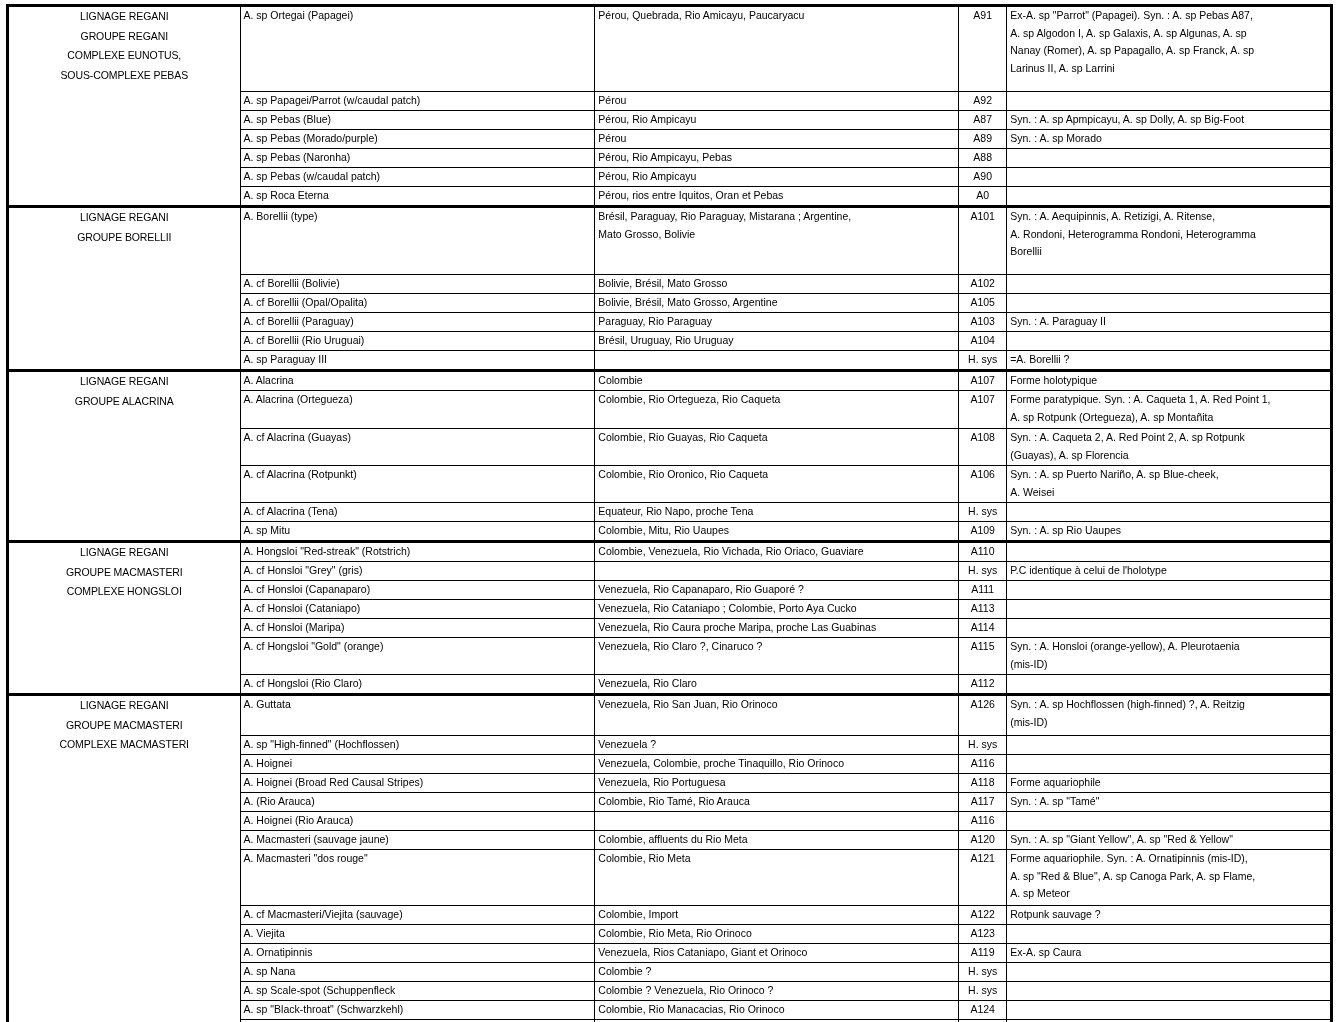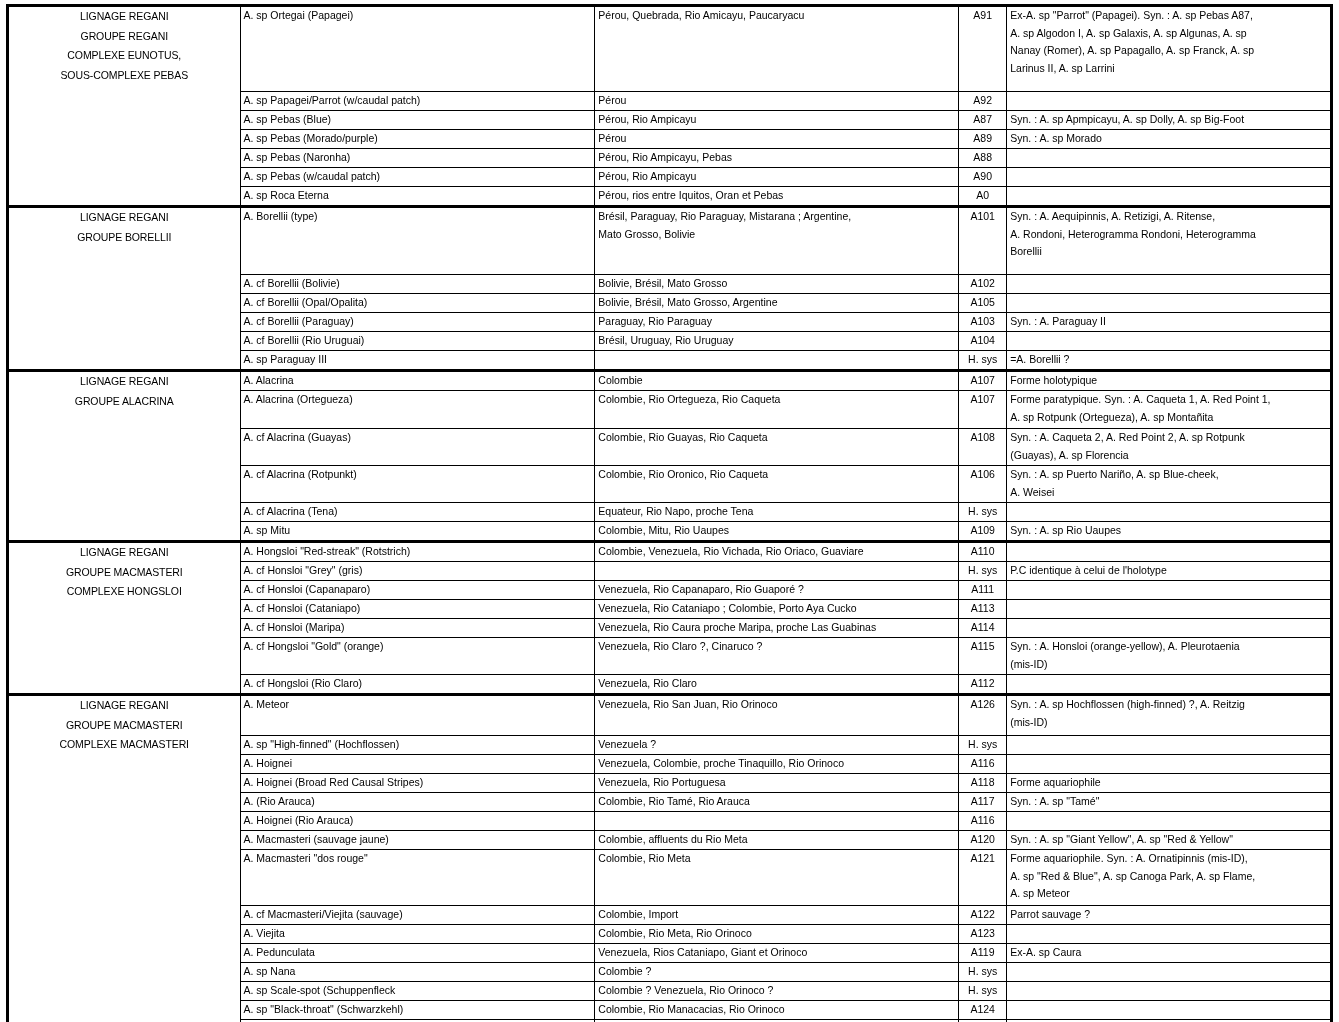--- a/index.html
+++ b/index.html
@@ -454,21 +454,21 @@
           </td>
           <td class="notes" style="height: 18px;"></td>
         </tr>
         <tr class="sect-start">
           <td class="group" rowspan="16">
             <span class="gline">LIGNAGE REGANI</span>
             <span class="gline">GROUPE MACMASTERI</span>
             <span class="gline">COMPLEXE MACMASTERI</span>
           </td>
           <td class="taxon" style="border-top: 3px solid rgb(0, 0, 0); height: 39px;">
-            <span class="cellline">A. Meteor</span>
+            <span class="cellline">A. Guttata</span>
           </td>
           <td class="dist" style="border-top: 3px solid rgb(0, 0, 0); height: 39px;">
             <span class="cellline">Venezuela, Rio San Juan, Rio Orinoco</span>
           </td>
           <td class="code" style="border-top: 3px solid rgb(0, 0, 0);">
             <span class="cellline">A126</span>
           </td>
           <td class="notes" style="border-top: 3px solid rgb(0, 0, 0); height: 39px;">
             <span class="cellline">Syn. : A. sp Hochflossen (high-finned) ?, A. Reitzig</span>
             <span class="cellline">(mis-ID)</span>
@@ -570,38 +570,38 @@
           <td class="taxon" style="height: 18px;">
             <span class="cellline">A. cf Macmasteri/Viejita (sauvage)</span>
           </td>
           <td class="dist" style="height: 18px;">
             <span class="cellline">Colombie, Import</span>
           </td>
           <td class="code">
             <span class="cellline">A122</span>
           </td>
           <td class="notes" style="height: 18px;">
-            <span class="cellline">Parrot sauvage ?</span>
+            <span class="cellline">Rotpunk sauvage ?</span>
           </td>
         </tr>
         <tr>
           <td class="taxon" style="height: 18px;">
             <span class="cellline">A. Viejita</span>
           </td>
           <td class="dist" style="height: 18px;">
             <span class="cellline">Colombie, Rio Meta, Rio Orinoco</span>
           </td>
           <td class="code">
             <span class="cellline">A123</span>
           </td>
           <td class="notes" style="height: 18px;"></td>
         </tr>
         <tr>
           <td class="taxon" style="height: 18px;">
-            <span class="cellline">A. Pedunculata</span>
+            <span class="cellline">A. Ornatipinnis</span>
           </td>
           <td class="dist" style="height: 18px;">
             <span class="cellline">Venezuela, Rios Cataniapo, Giant et Orinoco</span>
           </td>
           <td class="code">
             <span class="cellline">A119</span>
           </td>
           <td class="notes" style="height: 18px;">
             <span class="cellline">Ex-A. sp Caura</span>
           </td>

